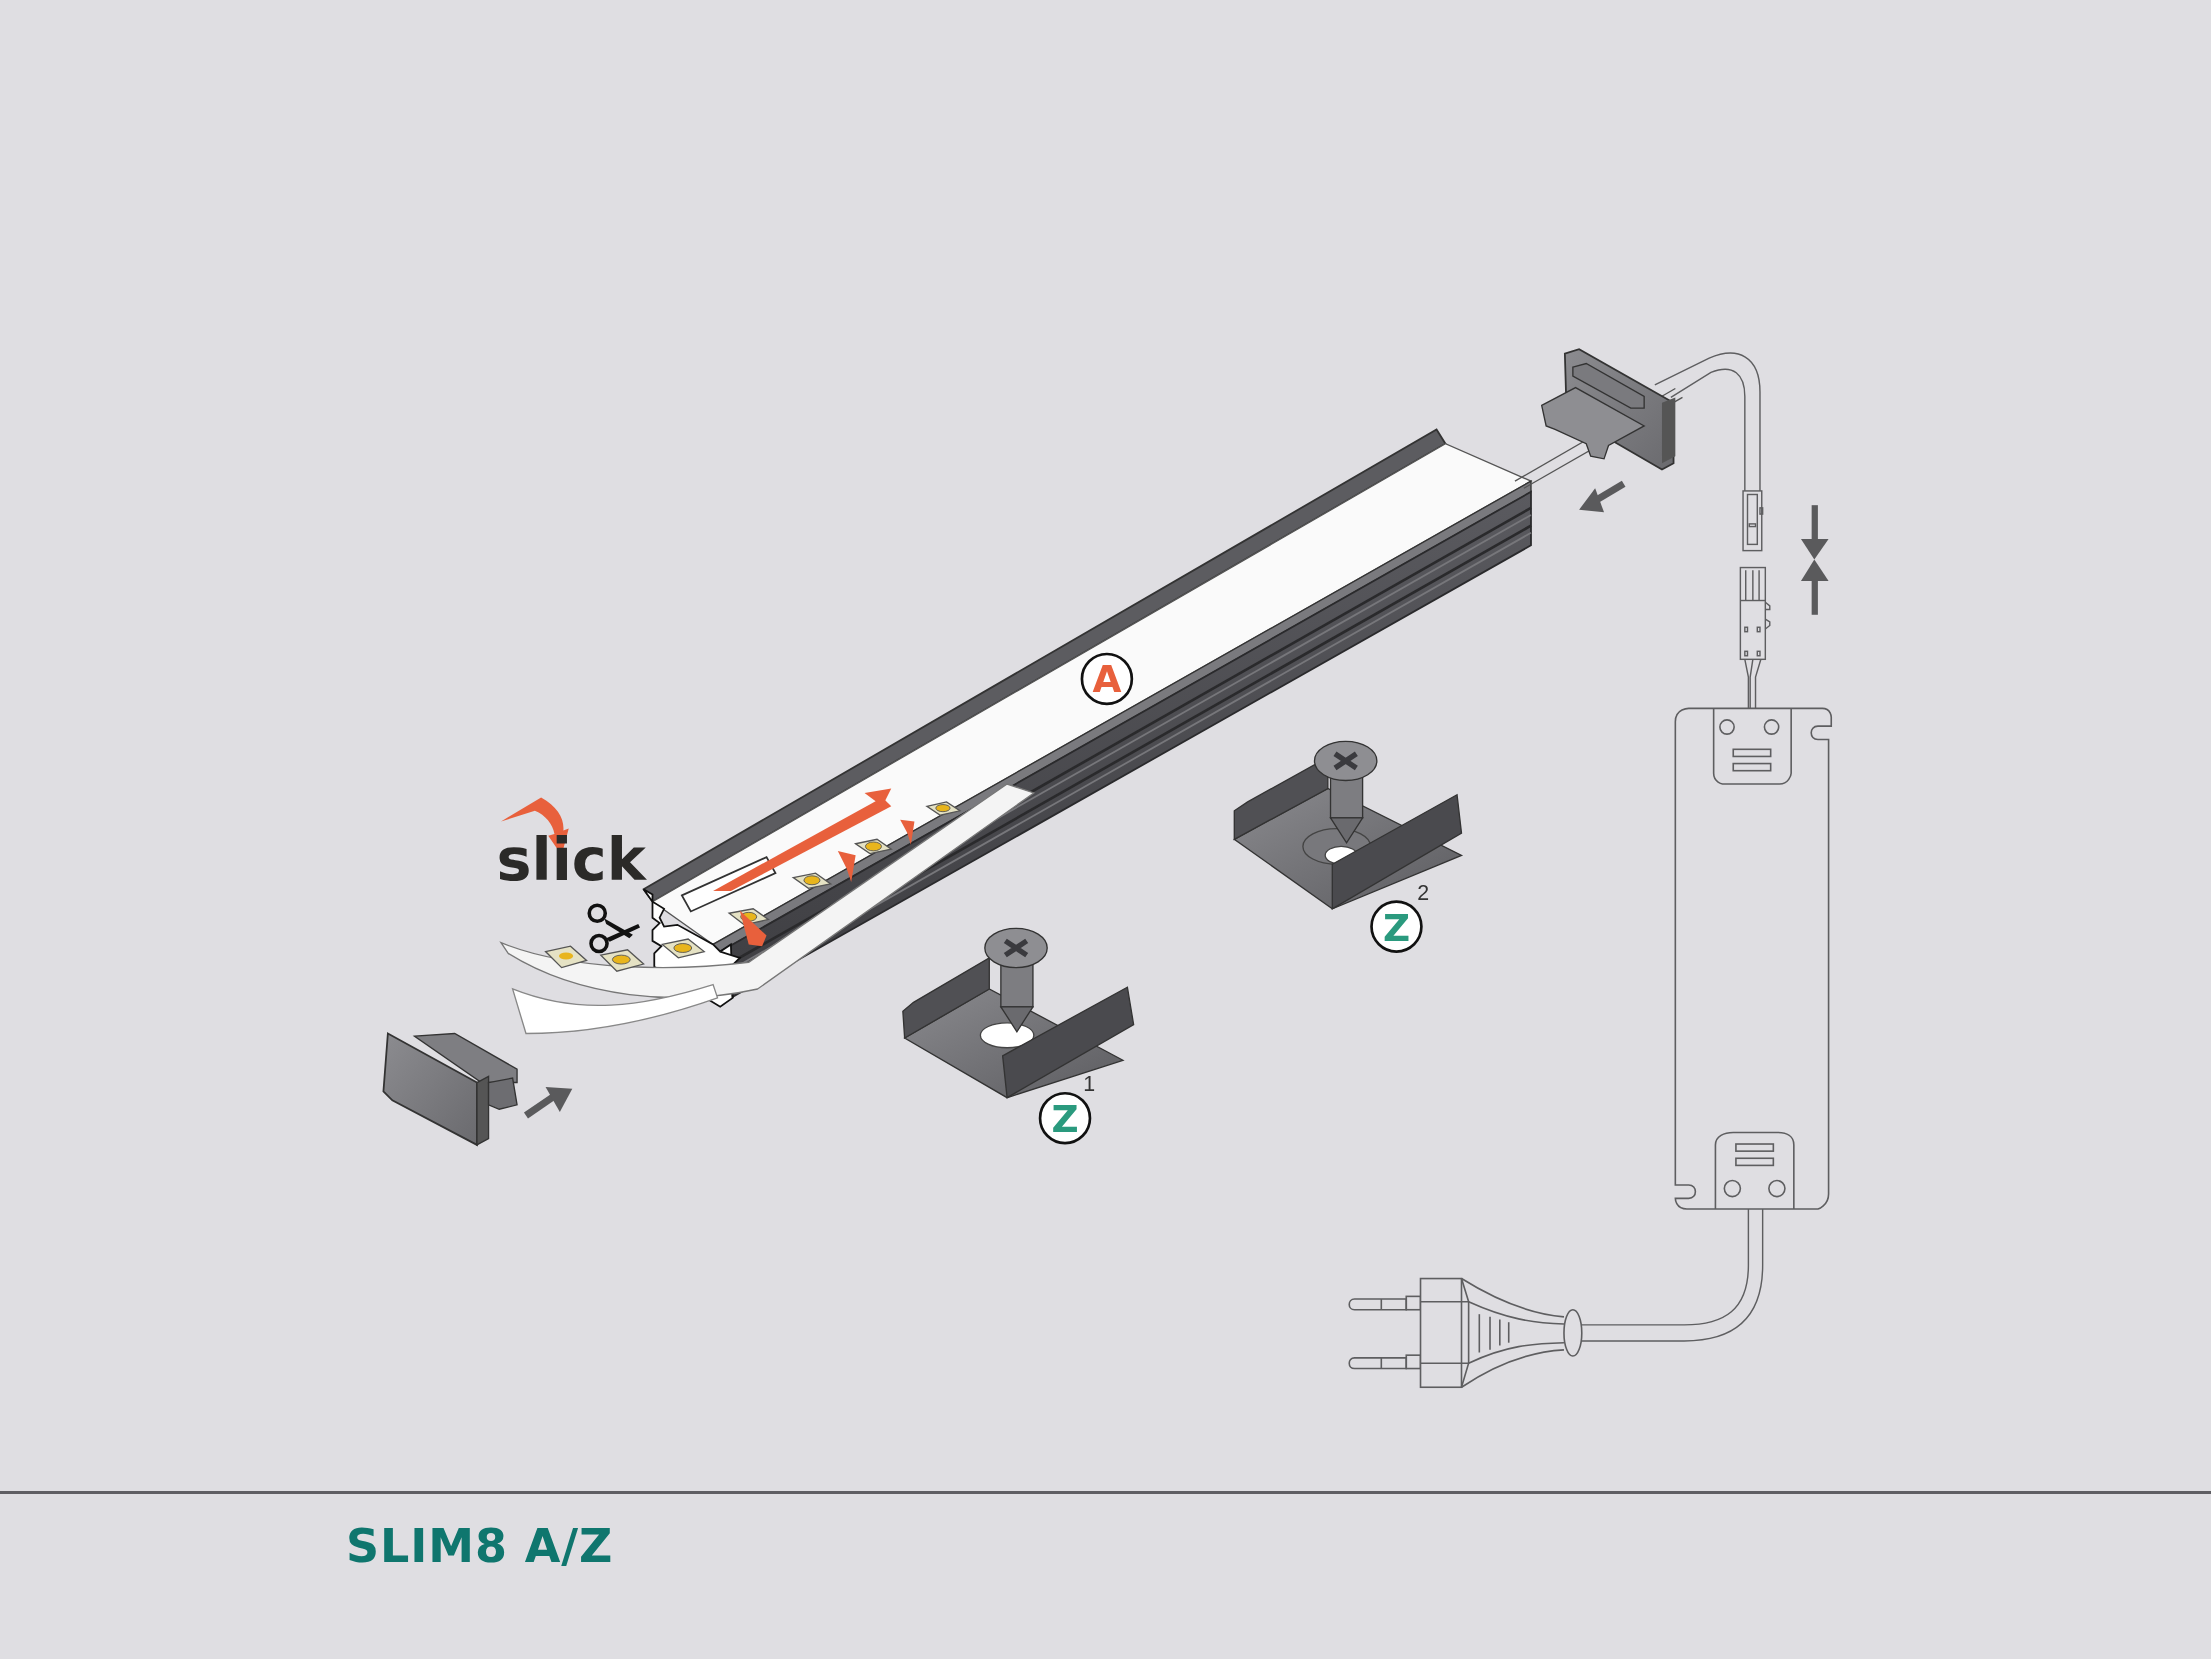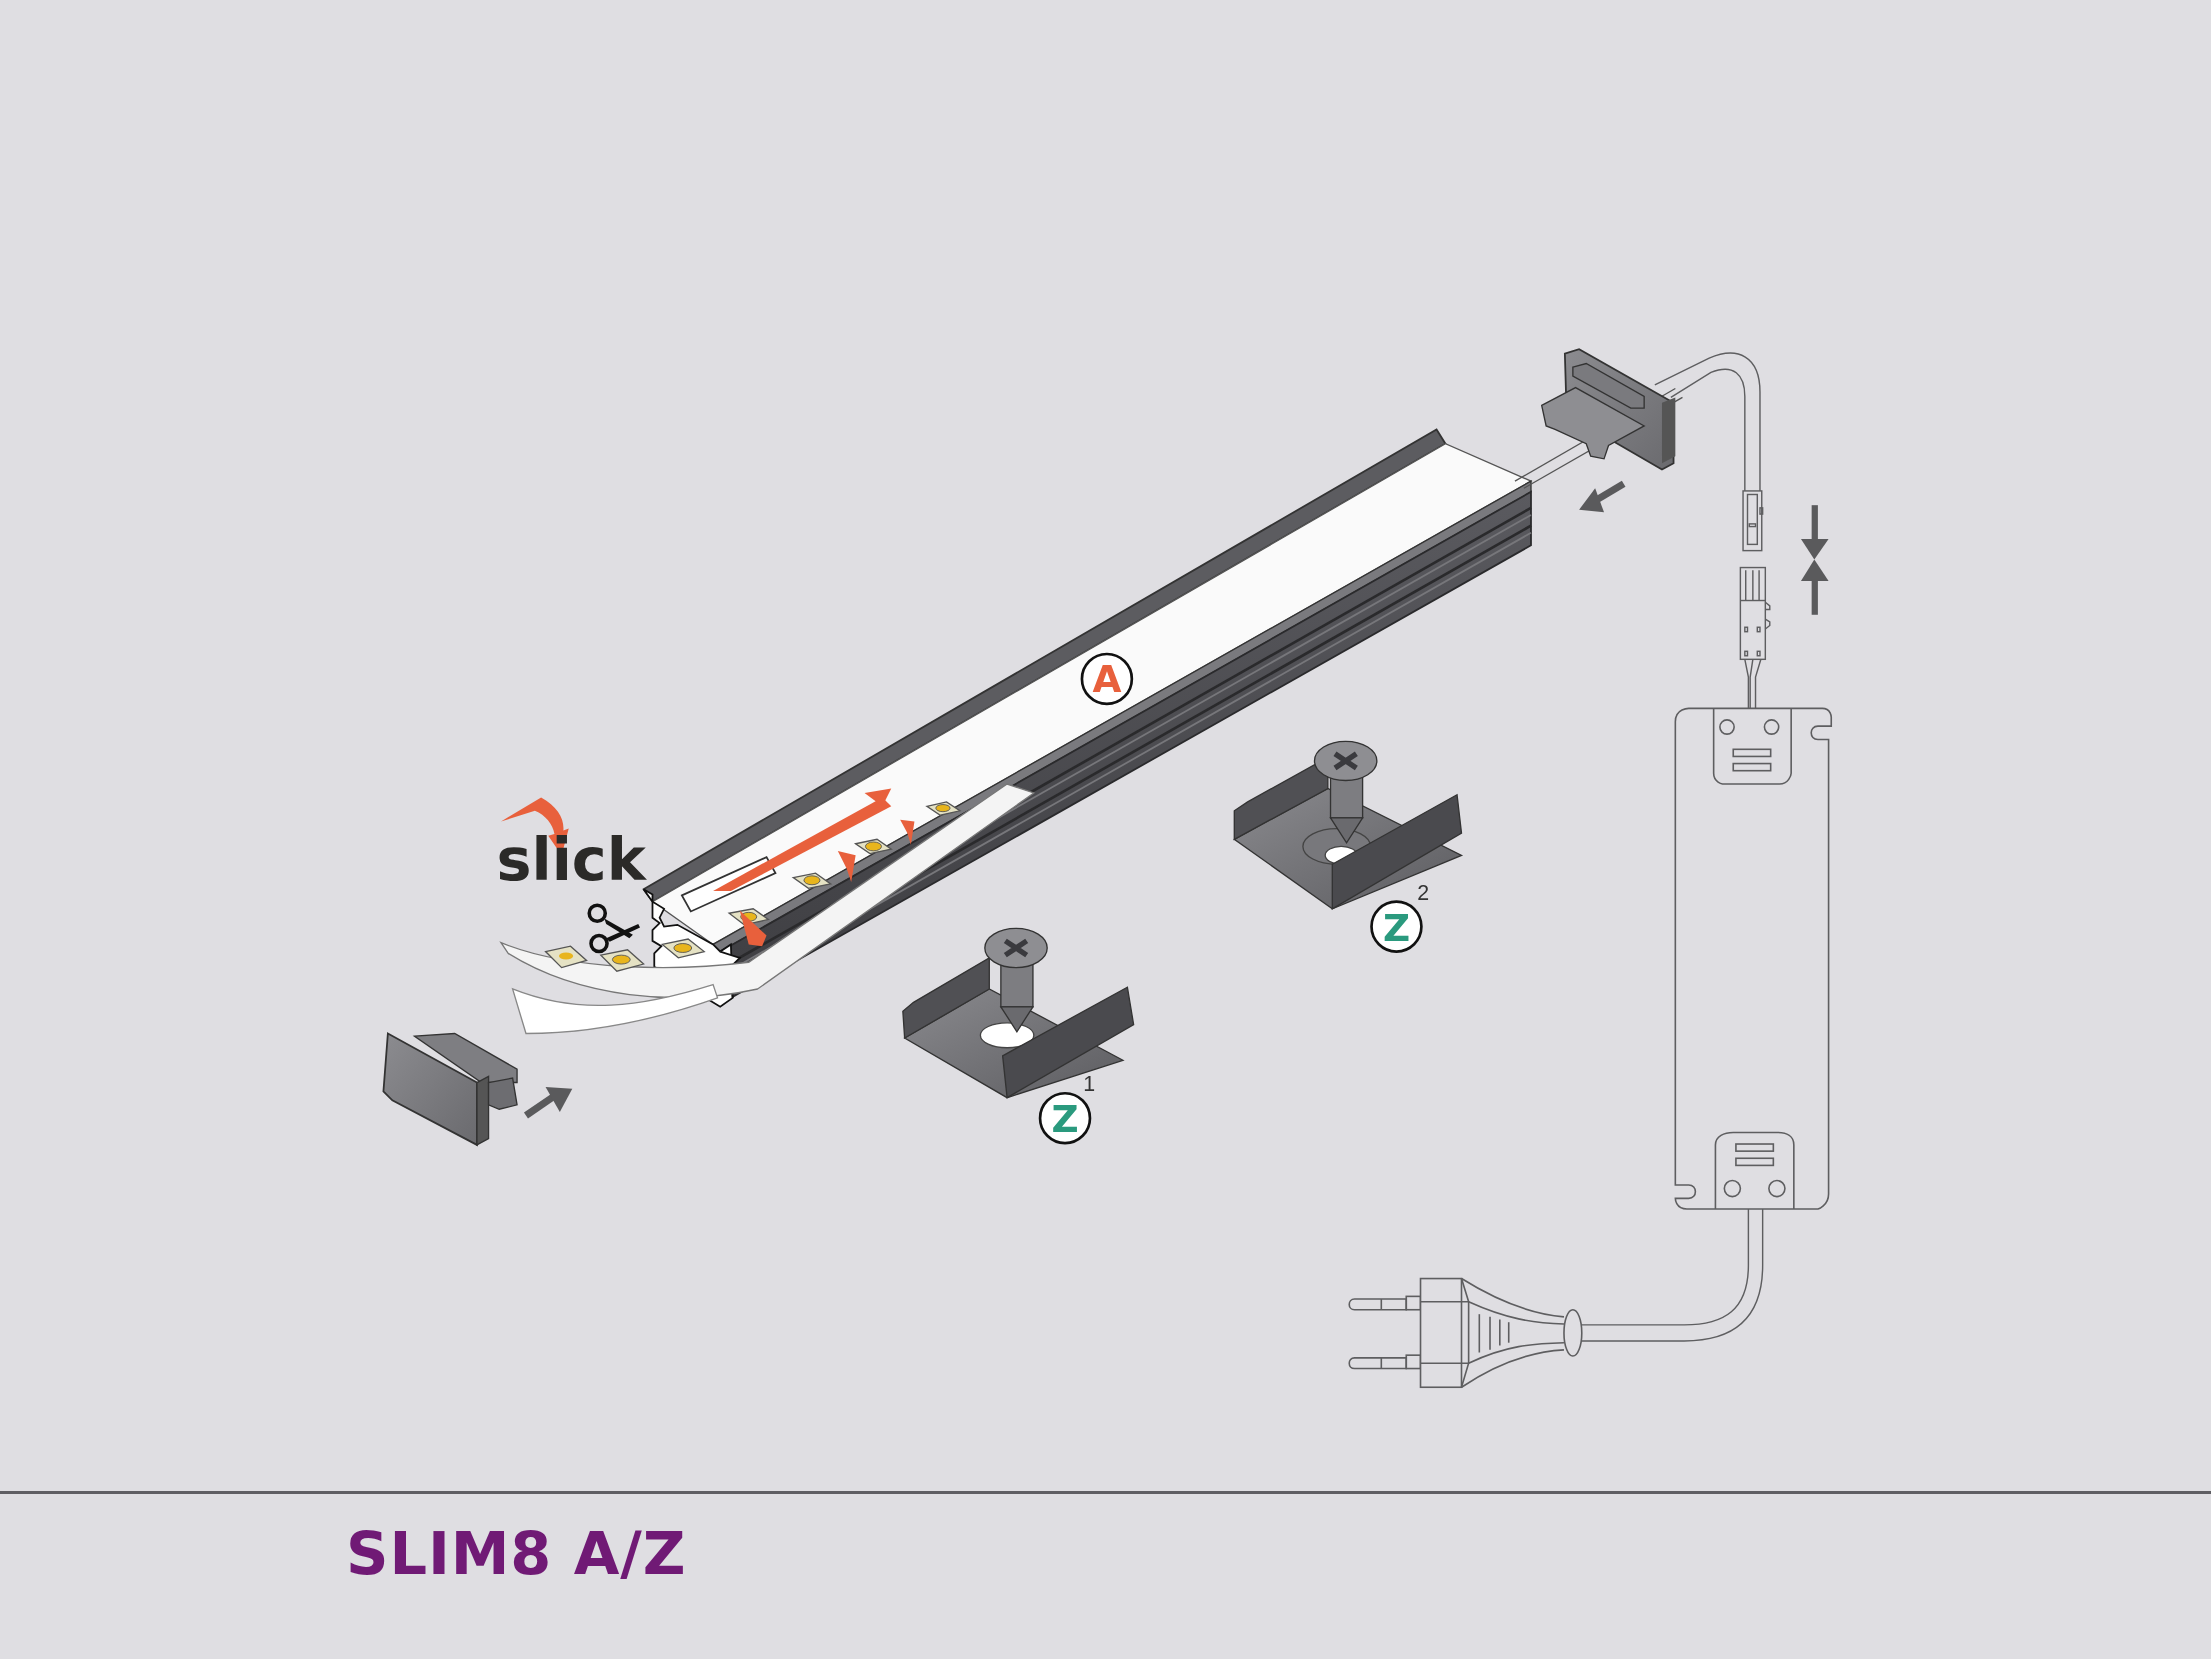--- a/index.html
+++ b/index.html
@@ -1,21 +1,21 @@
 <!DOCTYPE html>
 <html style="font-size:14.3px"><head>
 <meta charset="utf-8">
 <style>
   html, body { margin: 0; padding: 0; }
   body { width: 2212px; height: 1659px; background: #DFDEE2; position: relative; overflow: hidden;
          font-family: "Liberation Sans", "DejaVu Sans", sans-serif; }
   #stage { position: absolute; left: 0; top: 0; width: 2212px; height: 1659px; }
   .divider { position: absolute; left: 0; top: 1491px; width: 2212px; height: 2.7px; background: #5F5E63; }
-  .title { position: absolute; left: 346px; top: 1519px; font-size: 59px; font-weight: bold;
-           color: #701a75; letter-spacing: 0.9px; font-family: "DejaVu Sans", sans-serif; }
+  .title { position: absolute; left: 346px; top: 1519px; font-size: 46px; font-weight: bold;
+           color: #0f766e; letter-spacing: 0.9px; font-family: "DejaVu Sans", sans-serif; }
   .badge-text { font-family: "DejaVu Sans", sans-serif; font-weight: bold; }
   .sup { font-family: "Liberation Sans", sans-serif; }
   .slick-text { font-family: "DejaVu Sans", sans-serif; font-weight: bold; }
 </style>
 </head>
 <body>
 
 <svg id="stage" width="2212" height="1659" viewBox="0 0 2482 1862" xmlns="http://www.w3.org/2000/svg">
   <defs>
     <linearGradient id="gSide" x1="0" y1="0" x2="0" y2="1">

